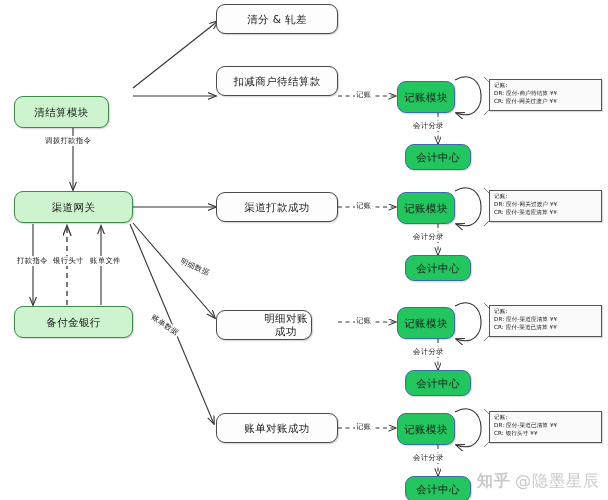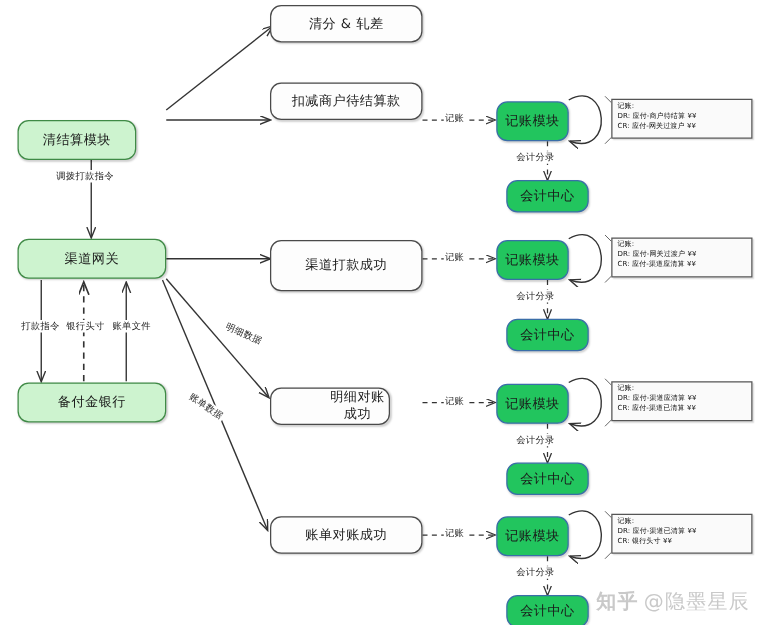--- a/index.html
+++ b/index.html
@@ -128,21 +128,21 @@
   <div class="node green" style="left:14px;top:306px;width:119px;height:32px;text-align:center;">
     <span>备付金银行</span>
   </div>
 
   <div class="node plain" style="left:216px;top:4px;width:122px;height:30px;">
     <span>清分 &amp; 轧差</span>
   </div>
   <div class="node plain" style="left:216px;top:66px;width:122px;height:30px;">
     <span>扣减商户待结算款</span>
   </div>
-  <div class="node plain" style="left:216px;top:192px;width:122px;height:41px;">
+  <div class="node plain" style="left:216px;top:192px;width:122px;height:30px;">
     <span>渠道打款成功</span>
   </div>
   <div class="node plain" style="left:216px;top:310px;width:96px;height:30px;padding-left:44px;">
     <span>明细对账成功</span>
   </div>
   <div class="node plain" style="left:216px;top:413px;width:122px;height:30px;">
     <span>账单对账成功</span>
   </div>
 
   <div class="node blue" style="left:397px;top:81px;width:58px;height:32px;">

